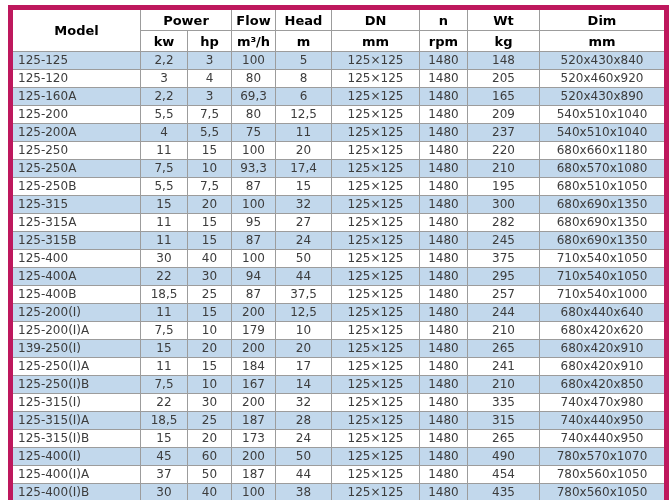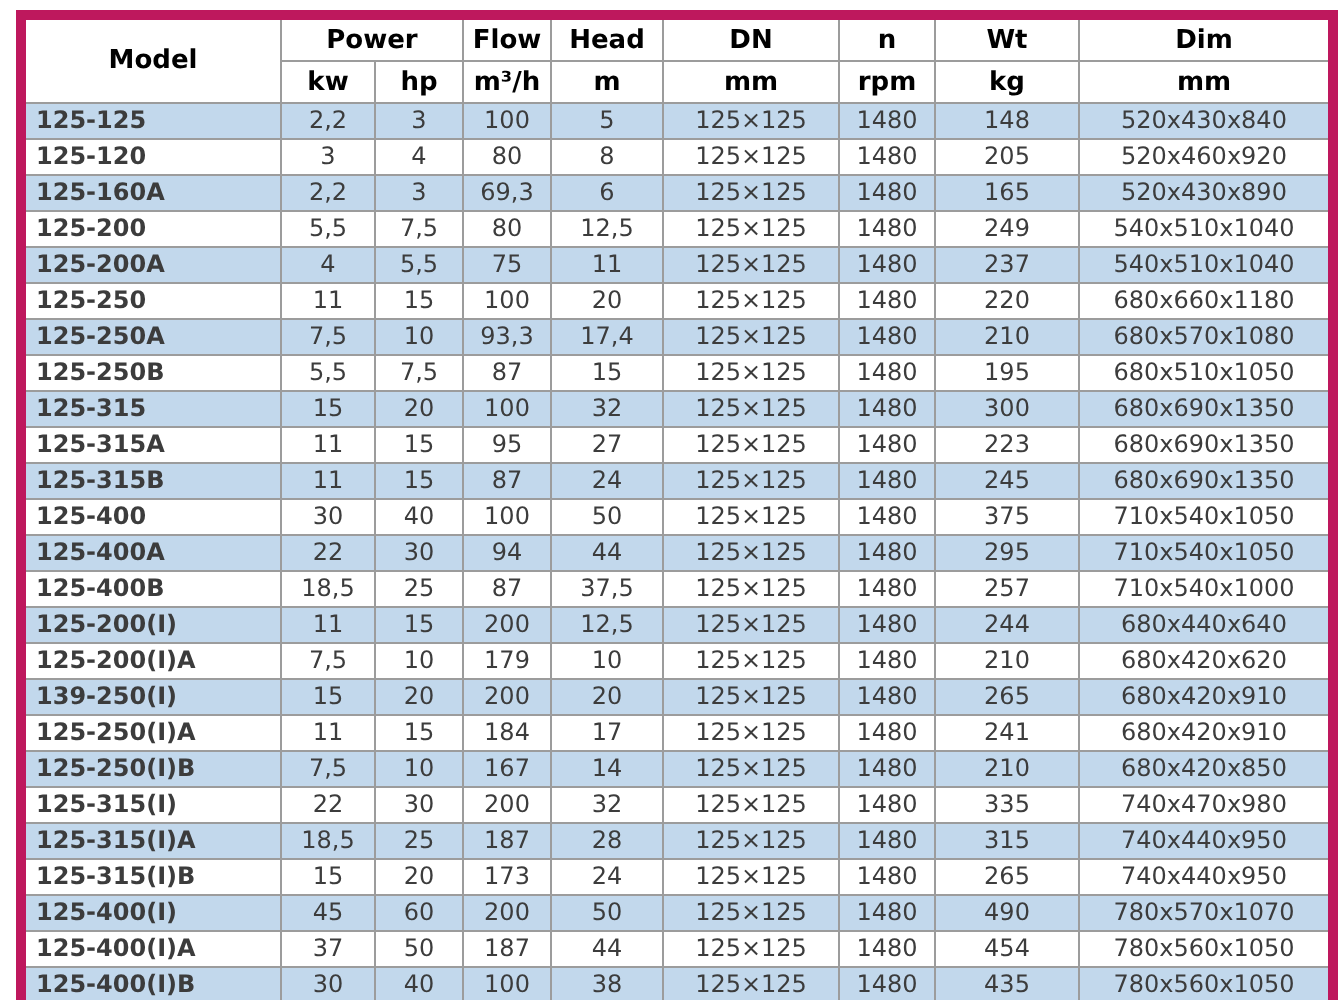--- a/index.html
+++ b/index.html
@@ -37,21 +37,20 @@
     font-size: 12px;
     color: #3c3c3c;
     text-align: center;
     height: 17px;
     line-height: 17px;
     padding: 0;
   }
   table.spec td.model-cell {
     text-align: left;
     padding-left: 5px;
-    font-weight: bold;
   }
   tbody tr:nth-child(odd) { background: var(--row-alt, #c2d8ec); }
   tbody tr:nth-child(even) { background: #ffffff; }
 
   
   .stub-row {
     display: flex;
     height: 5px;
     width: 656px;
     box-sizing: border-box;
@@ -139,21 +138,21 @@
           <td>520x430x890</td>
         </tr>
         <tr>
           <td class="model-cell">125-200</td>
           <td>5,5</td>
           <td>7,5</td>
           <td>80</td>
           <td>12,5</td>
           <td>125×125</td>
           <td>1480</td>
-          <td>249</td>
+          <td>209</td>
           <td>540x510x1040</td>
         </tr>
         <tr>
           <td class="model-cell">125-200A</td>
           <td>4</td>
           <td>5,5</td>
           <td>75</td>
           <td>11</td>
           <td>125×125</td>
           <td>1480</td>
@@ -205,21 +204,21 @@
           <td>680x690x1350</td>
         </tr>
         <tr>
           <td class="model-cell">125-315A</td>
           <td>11</td>
           <td>15</td>
           <td>95</td>
           <td>27</td>
           <td>125×125</td>
           <td>1480</td>
-          <td>223</td>
+          <td>282</td>
           <td>680x690x1350</td>
         </tr>
         <tr>
           <td class="model-cell">125-315B</td>
           <td>11</td>
           <td>15</td>
           <td>87</td>
           <td>24</td>
           <td>125×125</td>
           <td>1480</td>

